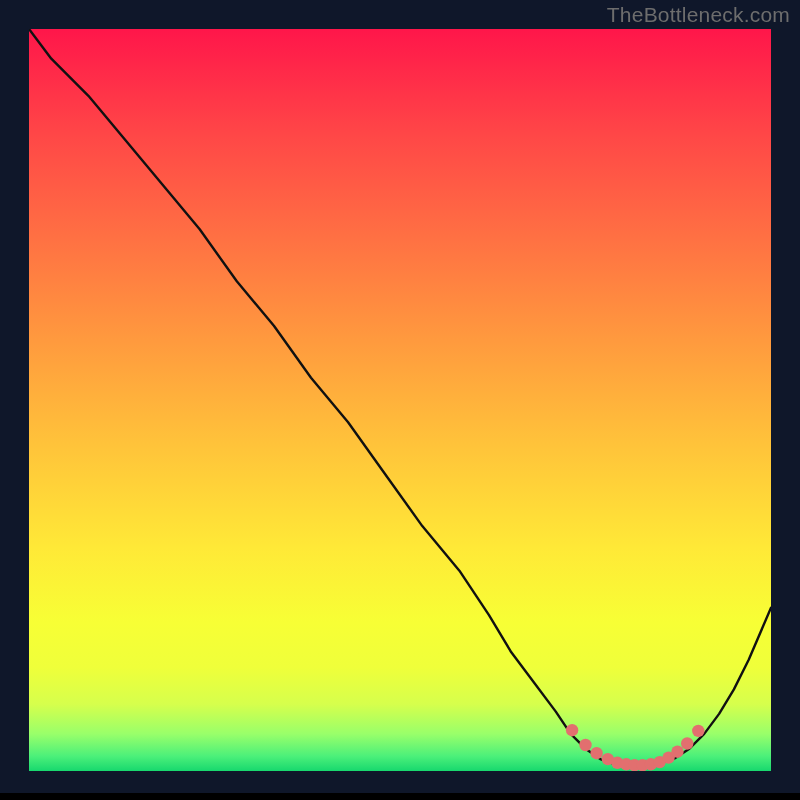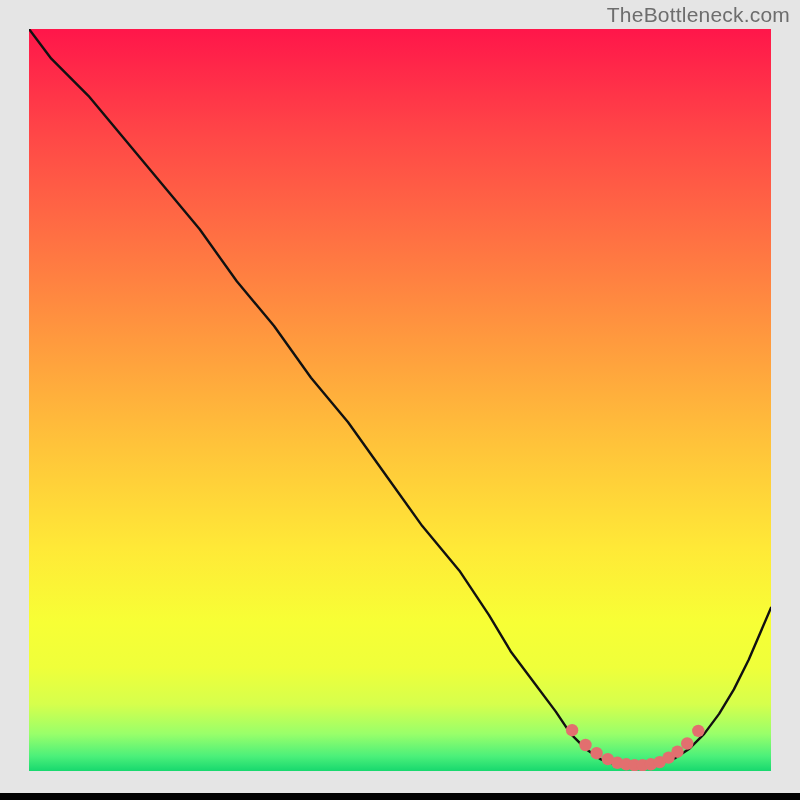--- a/index.html
+++ b/index.html
@@ -8,21 +8,21 @@
     width: 800px;
     height: 800px;
     background: #000;
     font-family: Arial, Helvetica, sans-serif;
     overflow: hidden;
   }
   .canvas {
     position: relative;
     width: 800px;
     height: 793px;
-    background: #e5e5e5;
+    background: #0f172a;
   }
   .plot-area {
     position: absolute;
     left: 29px;
     top: 29px;
     width: 742px;
     height: 742px;
   }
   .gradient {
     position: absolute;

